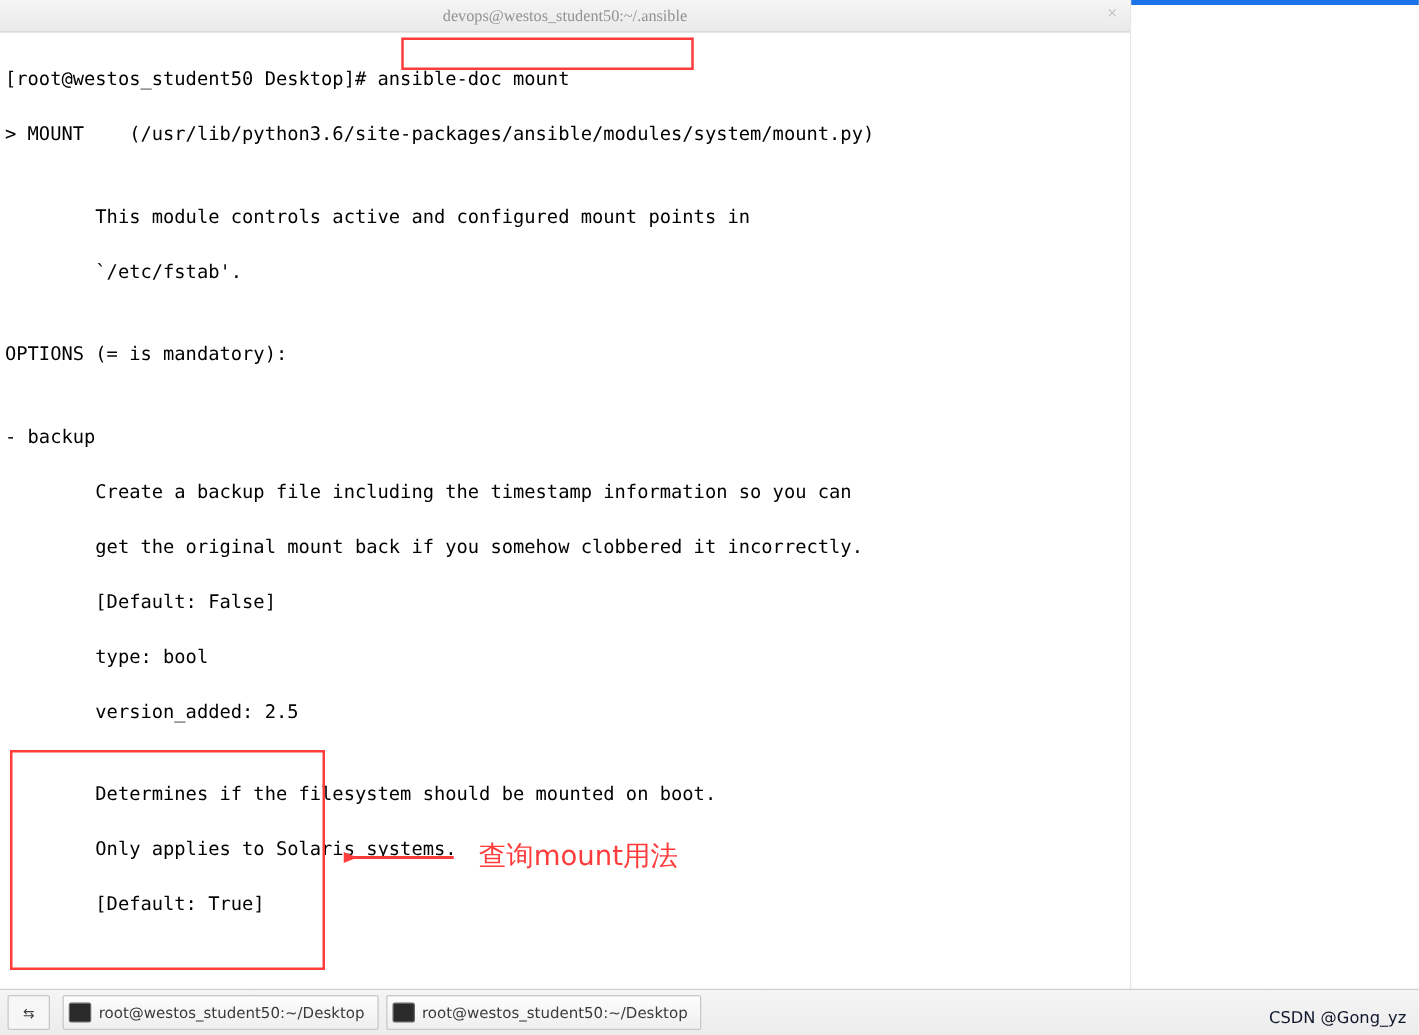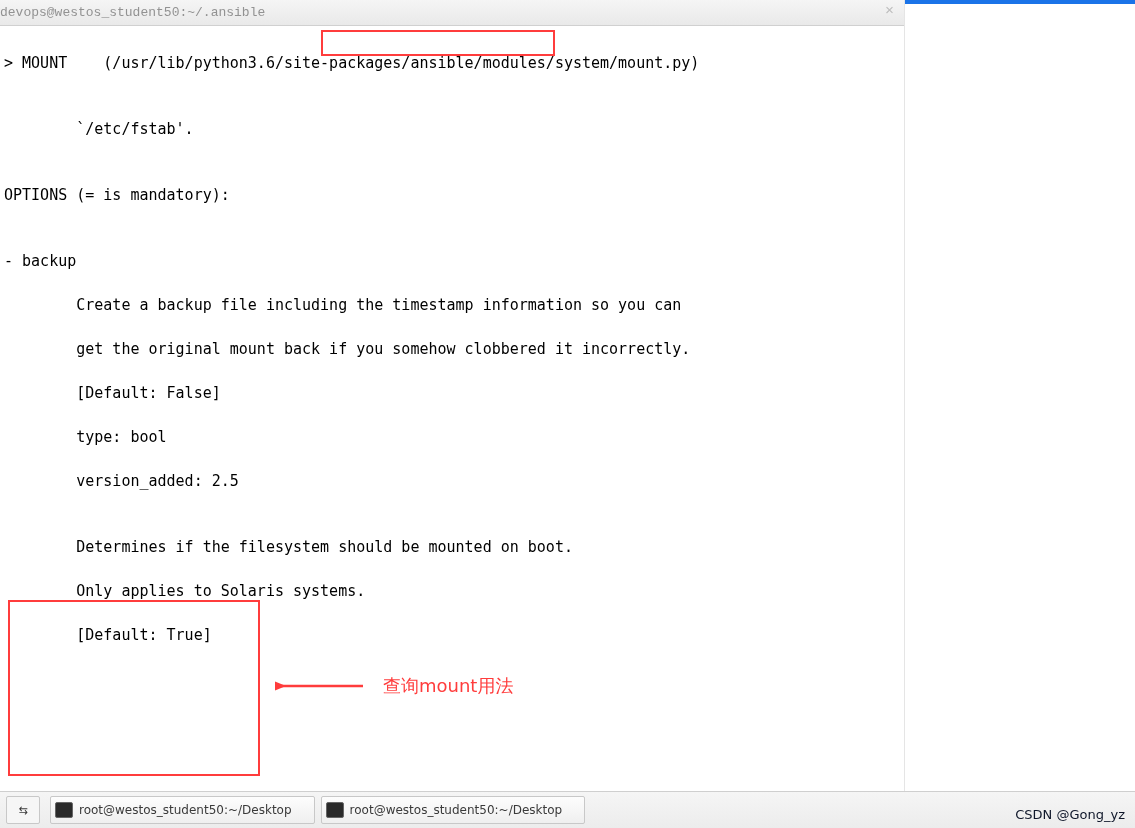--- a/index.html
+++ b/index.html
@@ -17,22 +17,23 @@
     width: 905px;
     box-sizing: border-box;
     border-right: 1px solid #e5e5e5;
   }
   .titlebar {
     height: 25px;
     background: linear-gradient(#f5f5f5, #e9e9e9);
     border-bottom: 1px solid #d0d0d0;
     display: flex;
     align-items: center;
+    justify-content: center;
     position: relative;
-    font-family: Liberation Mono, monospace;
+    font-family: Liberation Serif, serif;
     color: #929292;
     font-size: 13px;
   }
   .titlebar .close {
     position: absolute;
     right: 10px;
     top: 3px;
     color: #bdbdbd;
     font-size: 15px;
   }
@@ -67,21 +68,21 @@
     top: 648px;
     left: 275px;
     display: flex;
     align-items: center;
     pointer-events: none;
   }
   .arrow-wrap svg { display: block; }
   .annot {
     color: #ff3c3c;
     font-family: "DejaVu Sans", sans-serif;
-    font-size: 18px;
+    font-size: 22px;
     margin-left: 18px;
   }
   .right-strip {
     position: absolute;
     top: 0;
     left: 905px;
     width: 230px;
     height: 785px;
     background: #ffffff;
     border-top: 4px solid #1a73e8;
@@ -109,21 +110,21 @@
     border-radius: 2px;
     display: flex;
     align-items: center;
     justify-content: center;
     background: #f6f6f6;
     font-size: 11px;
   }
   .taskbar .item {
     height: 26px;
     margin-left: 6px;
-    padding: 0 22px 0 4px;
+    padding: 0 10px 0 4px;
     border: 1px solid #c8c8c8;
     border-radius: 2px;
     display: flex;
     align-items: center;
     background: linear-gradient(#fdfdfd, #efefef);
     gap: 6px;
   }
   .taskbar .item .termicon {
     width: 16px;
     height: 14px;
@@ -143,22 +144,24 @@
 </head>
 <body>
 
 <div class="window">
   <div class="titlebar">
     <span>devops@westos_student50:~/.ansible</span>
     <span class="close">×</span>
   </div>
 
   <div class="term">
+<div class="line"><span>[root@westos_student50 Desktop]# </span><span>ansible-doc mount</span></div>
 <div class="line">&gt; MOUNT    (/usr/lib/python3.6/site-packages/ansible/modules/system/mount.py)</div>
 <div class="line"></div>
+<div class="line">        This module controls active and configured mount points in</div>
 <div class="line">        `/etc/fstab'.</div>
 <div class="line"></div>
 <div class="line">OPTIONS (= is mandatory):</div>
 <div class="line"></div>
 <div class="line">- backup</div>
 <div class="line">        Create a backup file including the timestamp information so you can</div>
 <div class="line">        get the original mount back if you somehow clobbered it incorrectly.</div>
 <div class="line">        [Default: False]</div>
 <div class="line">        type: bool</div>
 <div class="line">        version_added: 2.5</div>

